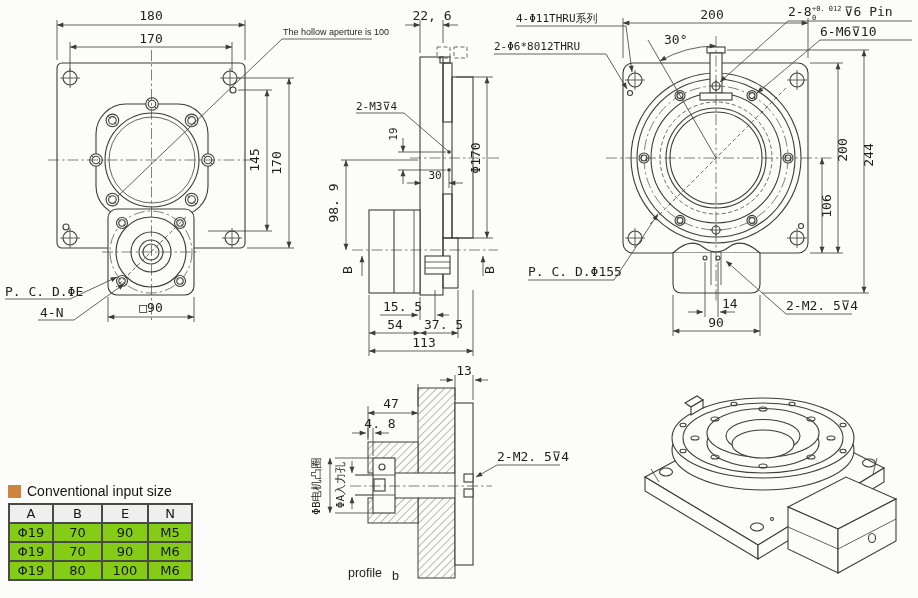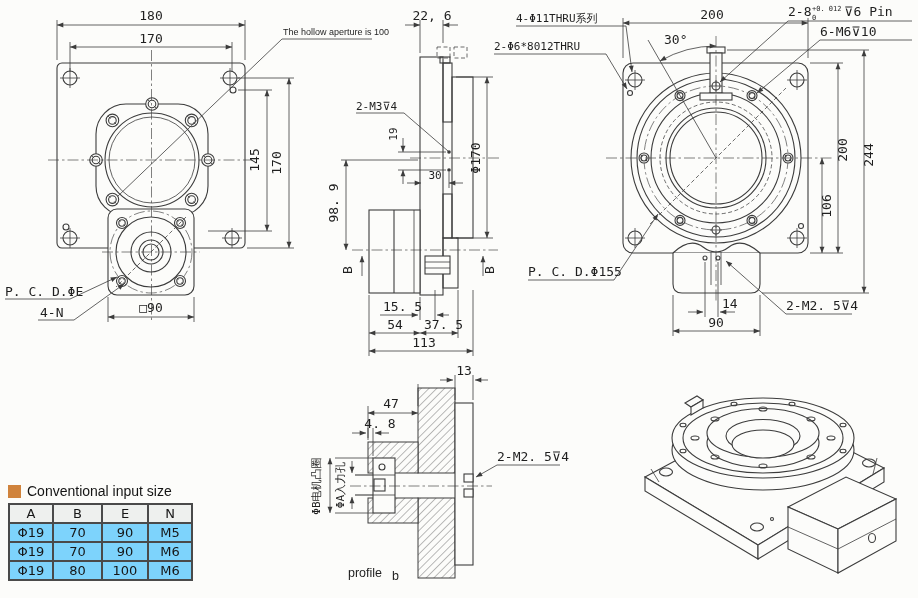--- a/index.html
+++ b/index.html
@@ -21,21 +21,21 @@
   .mid{text-anchor:middle;}
   
   .tbl-wrap{position:absolute;left:8px;top:483px;width:186px;}
   .tbl-title{display:flex;align-items:center;gap:6px;font:14px "Liberation Sans",sans-serif;
              color:#141414;margin-bottom:4px;}
   .bullet{width:13px;height:13px;display:inline-block;}
   table.spec{border-collapse:collapse;}
   table.spec th,table.spec td{border:2px solid #4a4a4a;text-align:center;
       font:13px "DejaVu Sans",sans-serif;color:#161616;padding:0;height:17px;}
   table.spec th{background:#eef0ee;width:42px;font-weight:normal;}
-  table.spec td{background:#7dd3fc;}
+  table.spec td{background:#84cc16;}
   table.spec th:nth-child(2),table.spec td:nth-child(2){width:47px;}
   table.spec th:nth-child(3),table.spec td:nth-child(3){width:44px;}
   table.spec th:nth-child(4),table.spec td:nth-child(4){width:42px;}
 </style>
 </head>
 <body>
 
 <div id="canvas">
 
 <svg width="918" height="598" viewBox="0 0 918 598">

